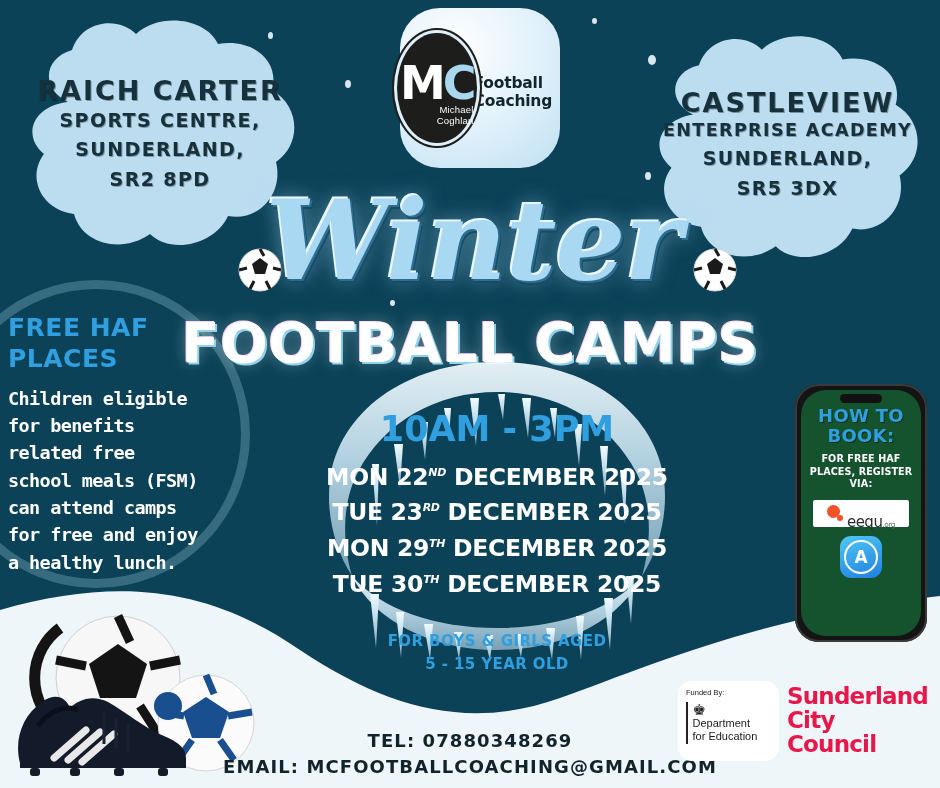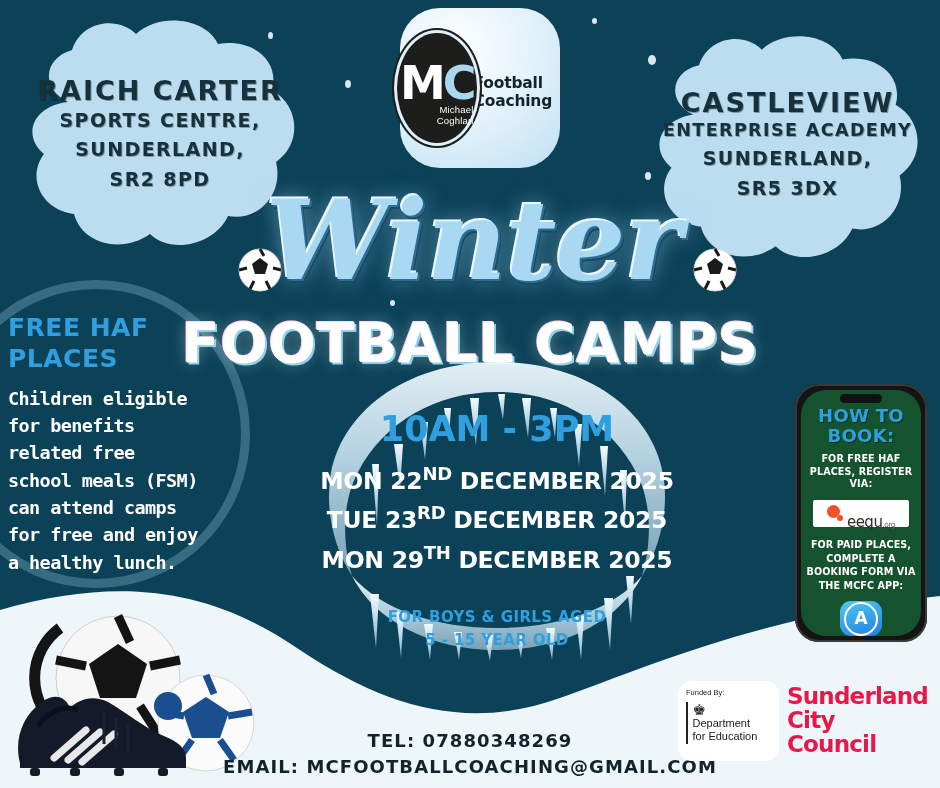--- a/index.html
+++ b/index.html
@@ -107,21 +107,21 @@
   #dates{position:absolute;left:312px;top:410px;width:370px;text-align:center;}
   #dates .time{
     color:#2f9fe0;font-family:"DejaVu Sans", sans-serif;font-weight:700;
     font-size:35px;letter-spacing:0px;line-height:1.1;
   }
   #dates .dlist{margin-top:11px;}
   #dates .drow{
     color:#ffffff;font-family:"DejaVu Sans", sans-serif;font-weight:700;
     font-size:23.5px;line-height:1.52;letter-spacing:-.3px;white-space:nowrap;
   }
-  #dates .drow sup{font-size:18px;vertical-align:super;}
+  #dates .drow sup{font-size:11px;vertical-align:super;font-style:italic;}
   #dates .ages{
     margin-top:28px;color:#2f9fe0;
     font-family:"DejaVu Sans", sans-serif;font-weight:700;
     font-size:15px;line-height:1.5;letter-spacing:.4px;
   }
 
   
   #phone{
     position:absolute;left:795px;top:384px;width:132px;height:258px;
     border-radius:24px;background:#141414;
@@ -339,20 +339,25 @@
       <div class="drow">
         <span>TUE</span>
         <span>23</span><sup>RD</sup>
         <span>DECEMBER 2025</span>
       </div>
       <div class="drow">
         <span>MON</span>
         <span>29</span><sup>TH</sup>
         <span>DECEMBER 2025</span>
       </div>
+      <div class="drow">
+        <span>TUE</span>
+        <span>30</span><sup>TH</sup>
+        <span>DECEMBER 2025</span>
+      </div>
     </div>
     <div class="ages">
       <div>FOR BOYS &amp; GIRLS AGED</div>
       <div>5 - 15 YEAR OLD</div>
     </div>
   </div>
 
   <div id="phone">
     <div class="screen">
       <div class="notch"></div>
@@ -361,21 +366,20 @@
         <div>BOOK:</div>
       </div>
       <div class="p-sub">FOR FREE HAF PLACES, REGISTER VIA:</div>
       <div class="eequ">
         <div class="dots">
           <div class="d1"></div>
             <div class="d2"></div>
         </div>
         <div class="word"><span>eequ</span><span class="org">.org</span></div>
       </div>
-      <div class="p-sub2">FOR PAID PLACES, COMPLETE A BOOKING FORM VIA THE MCFC APP:</div>
       <div class="appicon">
         <div class="circ">A</div>
       </div>
     </div>
   </div>
 
   <svg style="position:absolute;left:8px;top:608px;width:280px;height:175px;" viewBox="0 0 280 175">
 
     <g>
       <circle cx="110" cy="70" r="62" fill="#f7f7f7" stroke="#cfcfcf"></circle>

